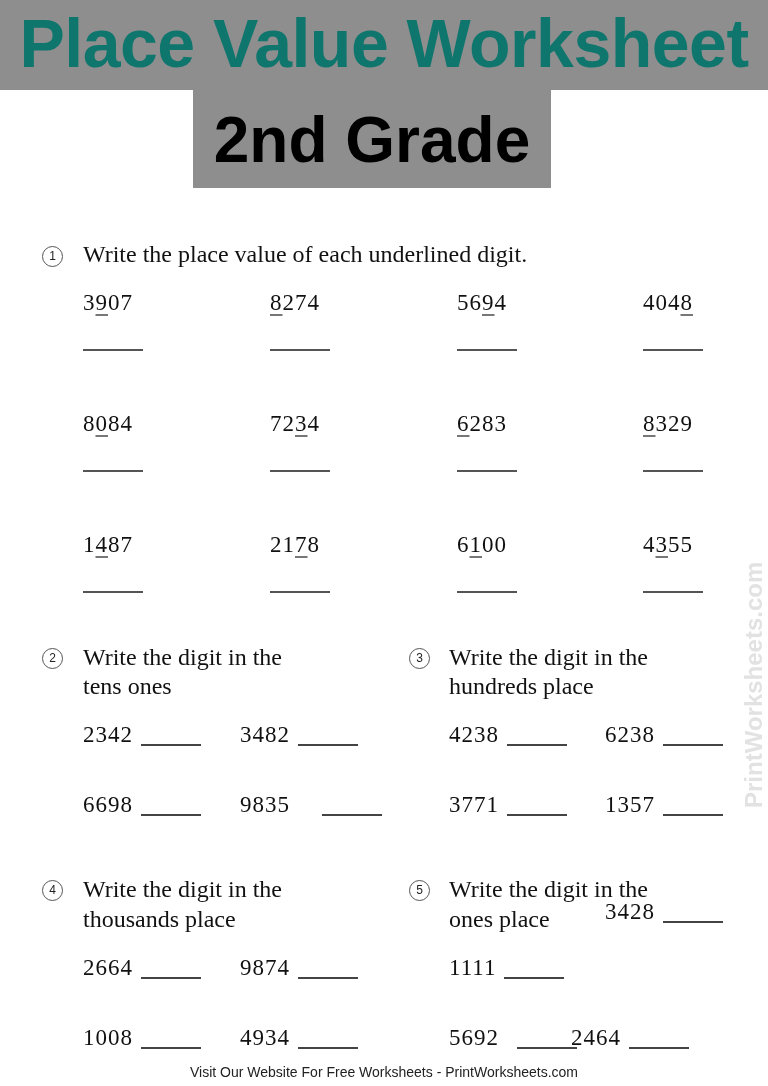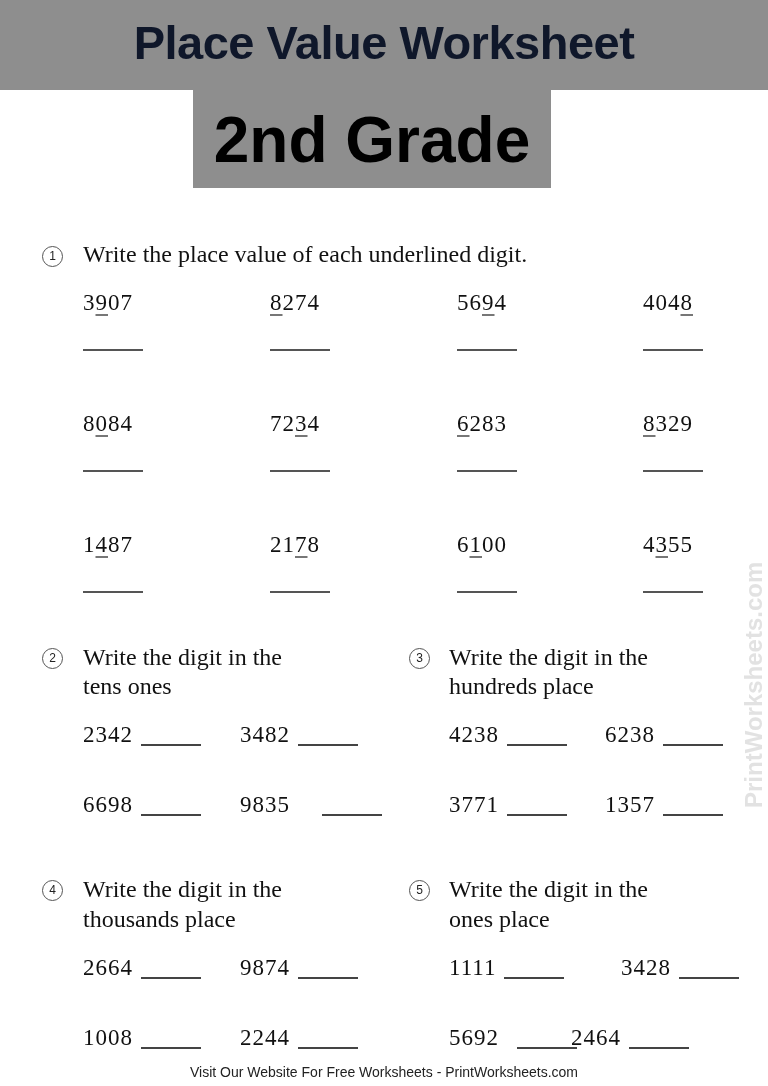--- a/index.html
+++ b/index.html
@@ -1,18 +1,18 @@
 <!DOCTYPE html>
 <html><head>
 <meta charset="utf-8">
 <style>
   html, body { margin:0; padding:0; }
   body { width:768px; height:1086px; background:#ffffff; position:relative; overflow:hidden; font-family:"DejaVu Serif", serif; color:#111; }
   .title-bar { position:absolute; left:0; top:0; width:768px; height:90px; background:#8e8e8e; }
-  .title-main { position:absolute; left:0; top:4px; width:768px; text-align:center; font-family:"Liberation Sans", sans-serif; font-weight:bold; font-size:47px; letter-spacing:-0.5px; color:#0f172a; line-height:78px; }
+  .title-main { position:absolute; left:0; top:4px; width:768px; text-align:center; font-family:"Liberation Sans", sans-serif; font-weight:bold; font-size:68px; letter-spacing:-0.5px; color:#0f766e; line-height:78px; }
   .subtitle-bar { position:absolute; left:193px; top:90px; width:358px; height:98px; background:#8e8e8e; }
   .subtitle { position:absolute; left:193px; top:100px; width:358px; text-align:center; font-family:"Liberation Sans", sans-serif; font-weight:bold; font-size:64px; color:#000; line-height:80px; }
 
   .qnum { position:absolute; width:19px; height:19px; border:1px solid #555; border-radius:50%; font-family:"Liberation Sans", sans-serif; font-size:12px; line-height:19px; text-align:center; color:#222; }
   .qtext { position:absolute; font-family:"Liberation Serif", serif; font-size:24px; line-height:29px; color:#111; }
   .num { position:absolute; font-family:"Liberation Serif", serif; font-size:23px; letter-spacing:1px; color:#111; line-height:26px; }
   .num .ul { text-decoration:underline; text-decoration-color:#777; text-underline-offset:4px; }
   .blank { position:absolute; width:60px; height:0; border-top:2px solid #555; }
 
   .pair { position:absolute; display:flex; align-items:baseline; font-family:"Liberation Serif", serif; font-size:23px; letter-spacing:1px; color:#111; }
@@ -108,32 +108,32 @@
   </div>
 <div class="pair" style="left:240px;top:955px;">
     <span>9874</span>
     <span class="line"></span>
   </div>
 <div class="pair" style="left:83px;top:1025px;">
     <span>1008</span>
     <span class="line"></span>
   </div>
 <div class="pair" style="left:240px;top:1025px;">
-    <span>2244</span>
+    <span>4934</span>
     <span class="line"></span>
   </div>
 
 <div class="qnum" style="left:409px;top:880px;">5</div>
 <div class="qtext" style="left:449px;top:875px;">Write the digit in the</div>
 <div class="qtext" style="left:449px;top:905px;">ones place</div>
 <div class="pair" style="left:449px;top:955px;">
     <span>1111</span>
     <span class="line"></span>
   </div>
-<div class="pair" style="left:605px;top:955px;margin-left:16px;">
+<div class="pair" style="left:605px;top:899px;">
     <span>3428</span>
     <span class="line"></span>
   </div>
 <div class="pair" style="left:449px;top:1025px;gap:10px;">
     <span>5692</span>
     <span class="line"></span>
   </div>
 <div class="pair" style="left:571px;top:1025px;">
     <span>2464</span>
     <span class="line"></span>

